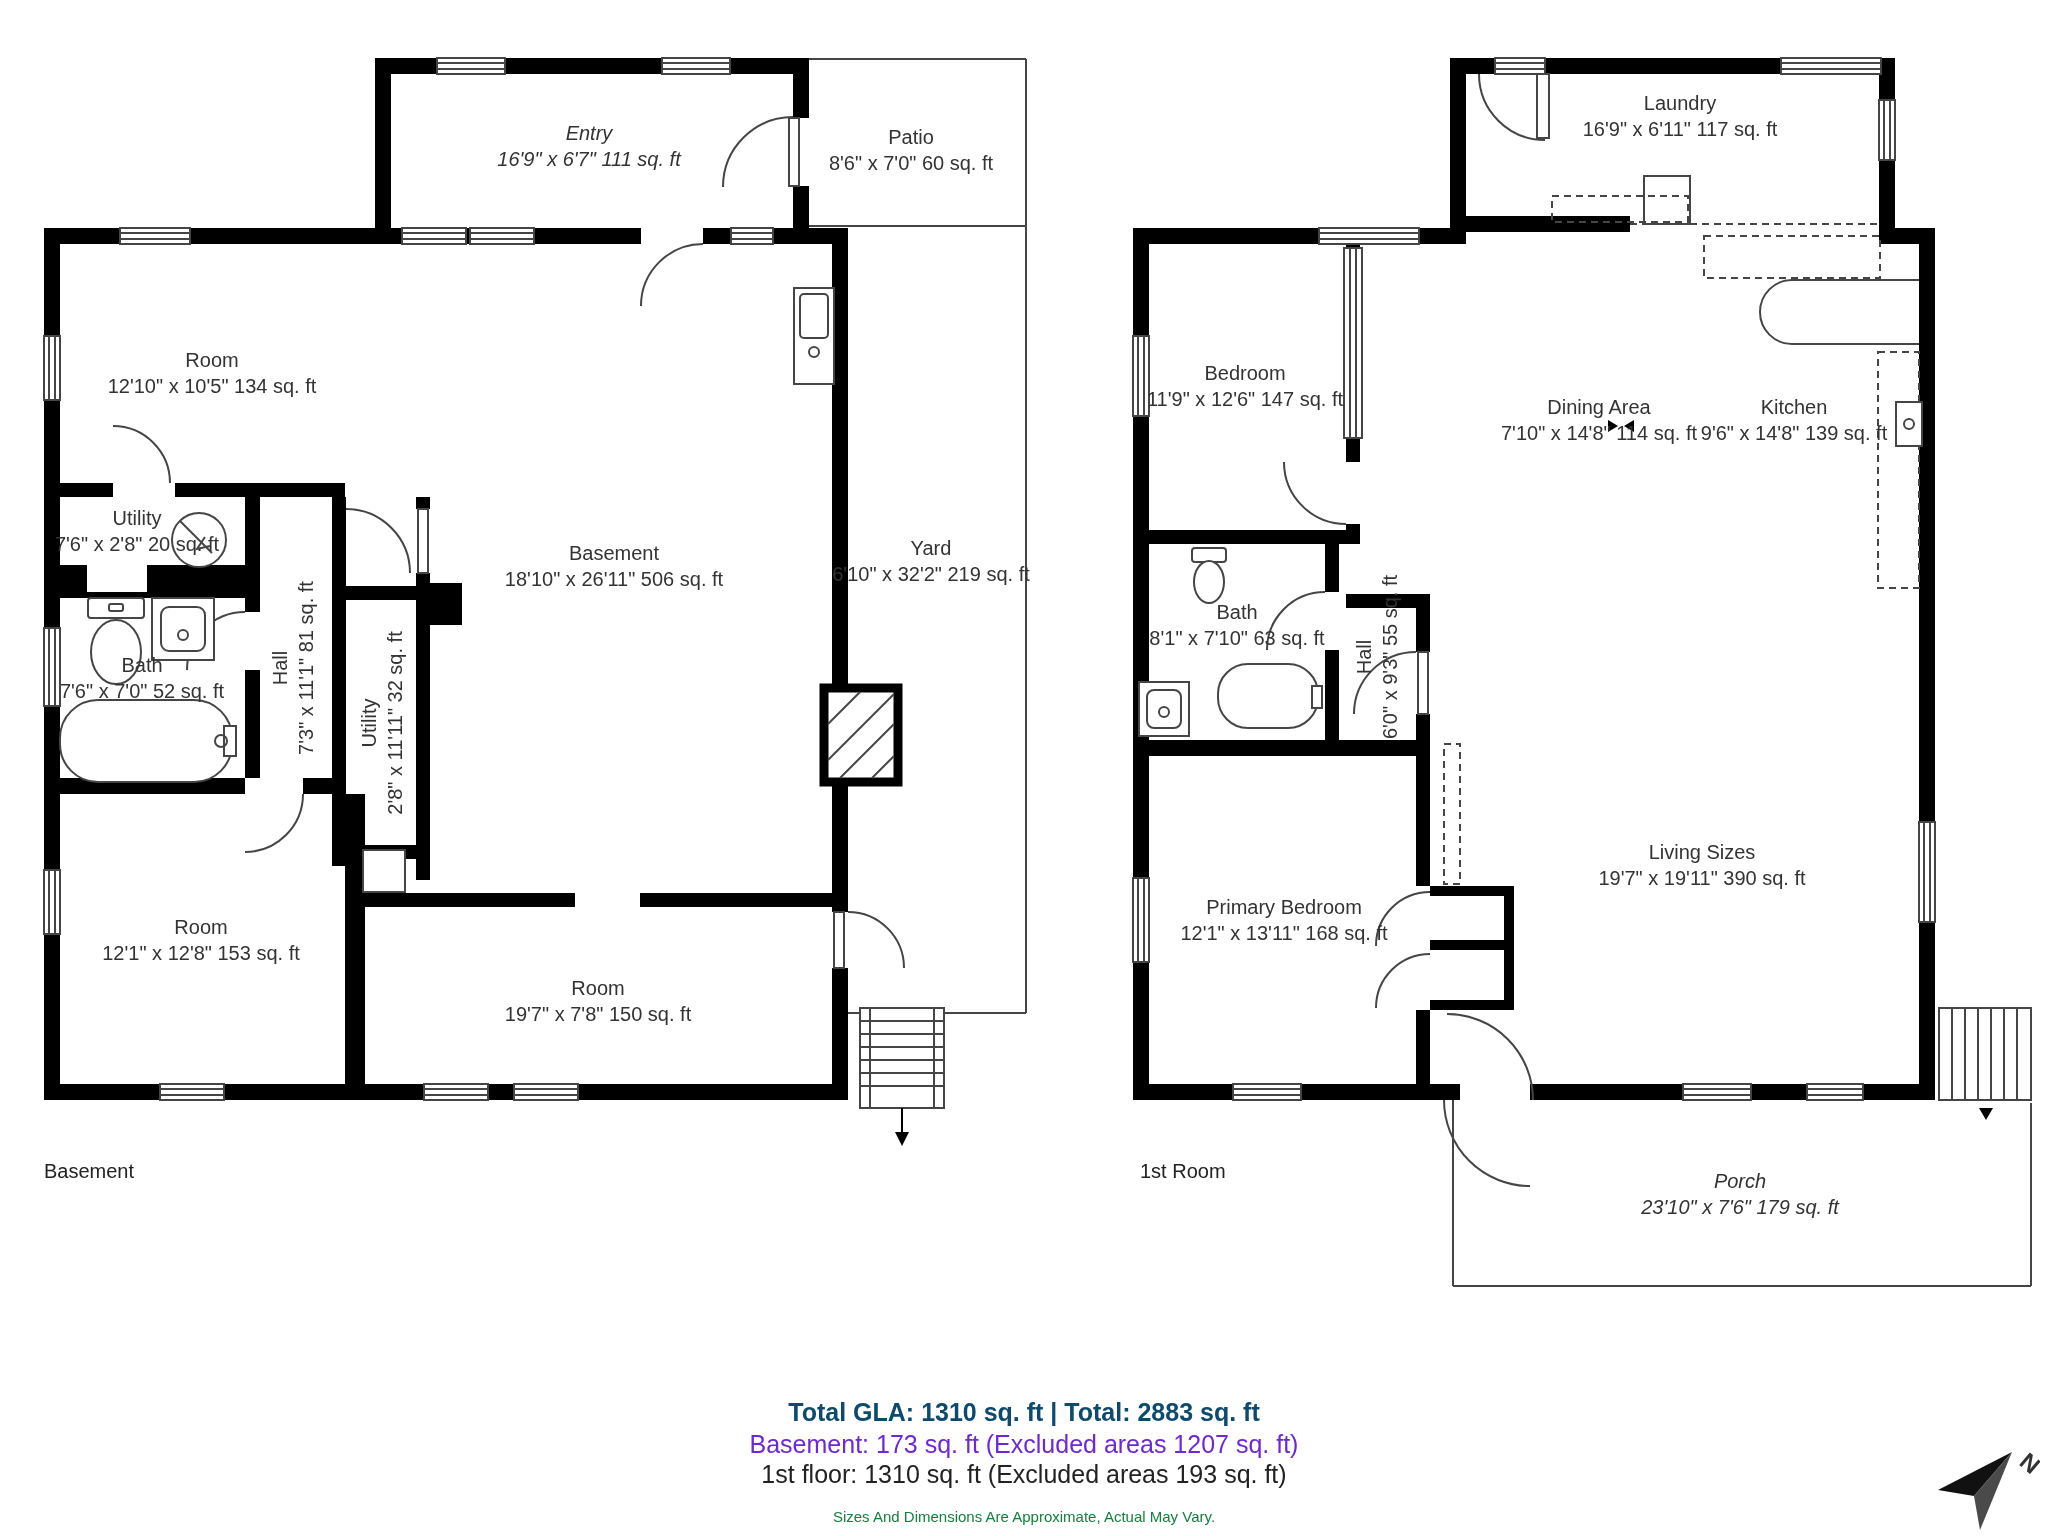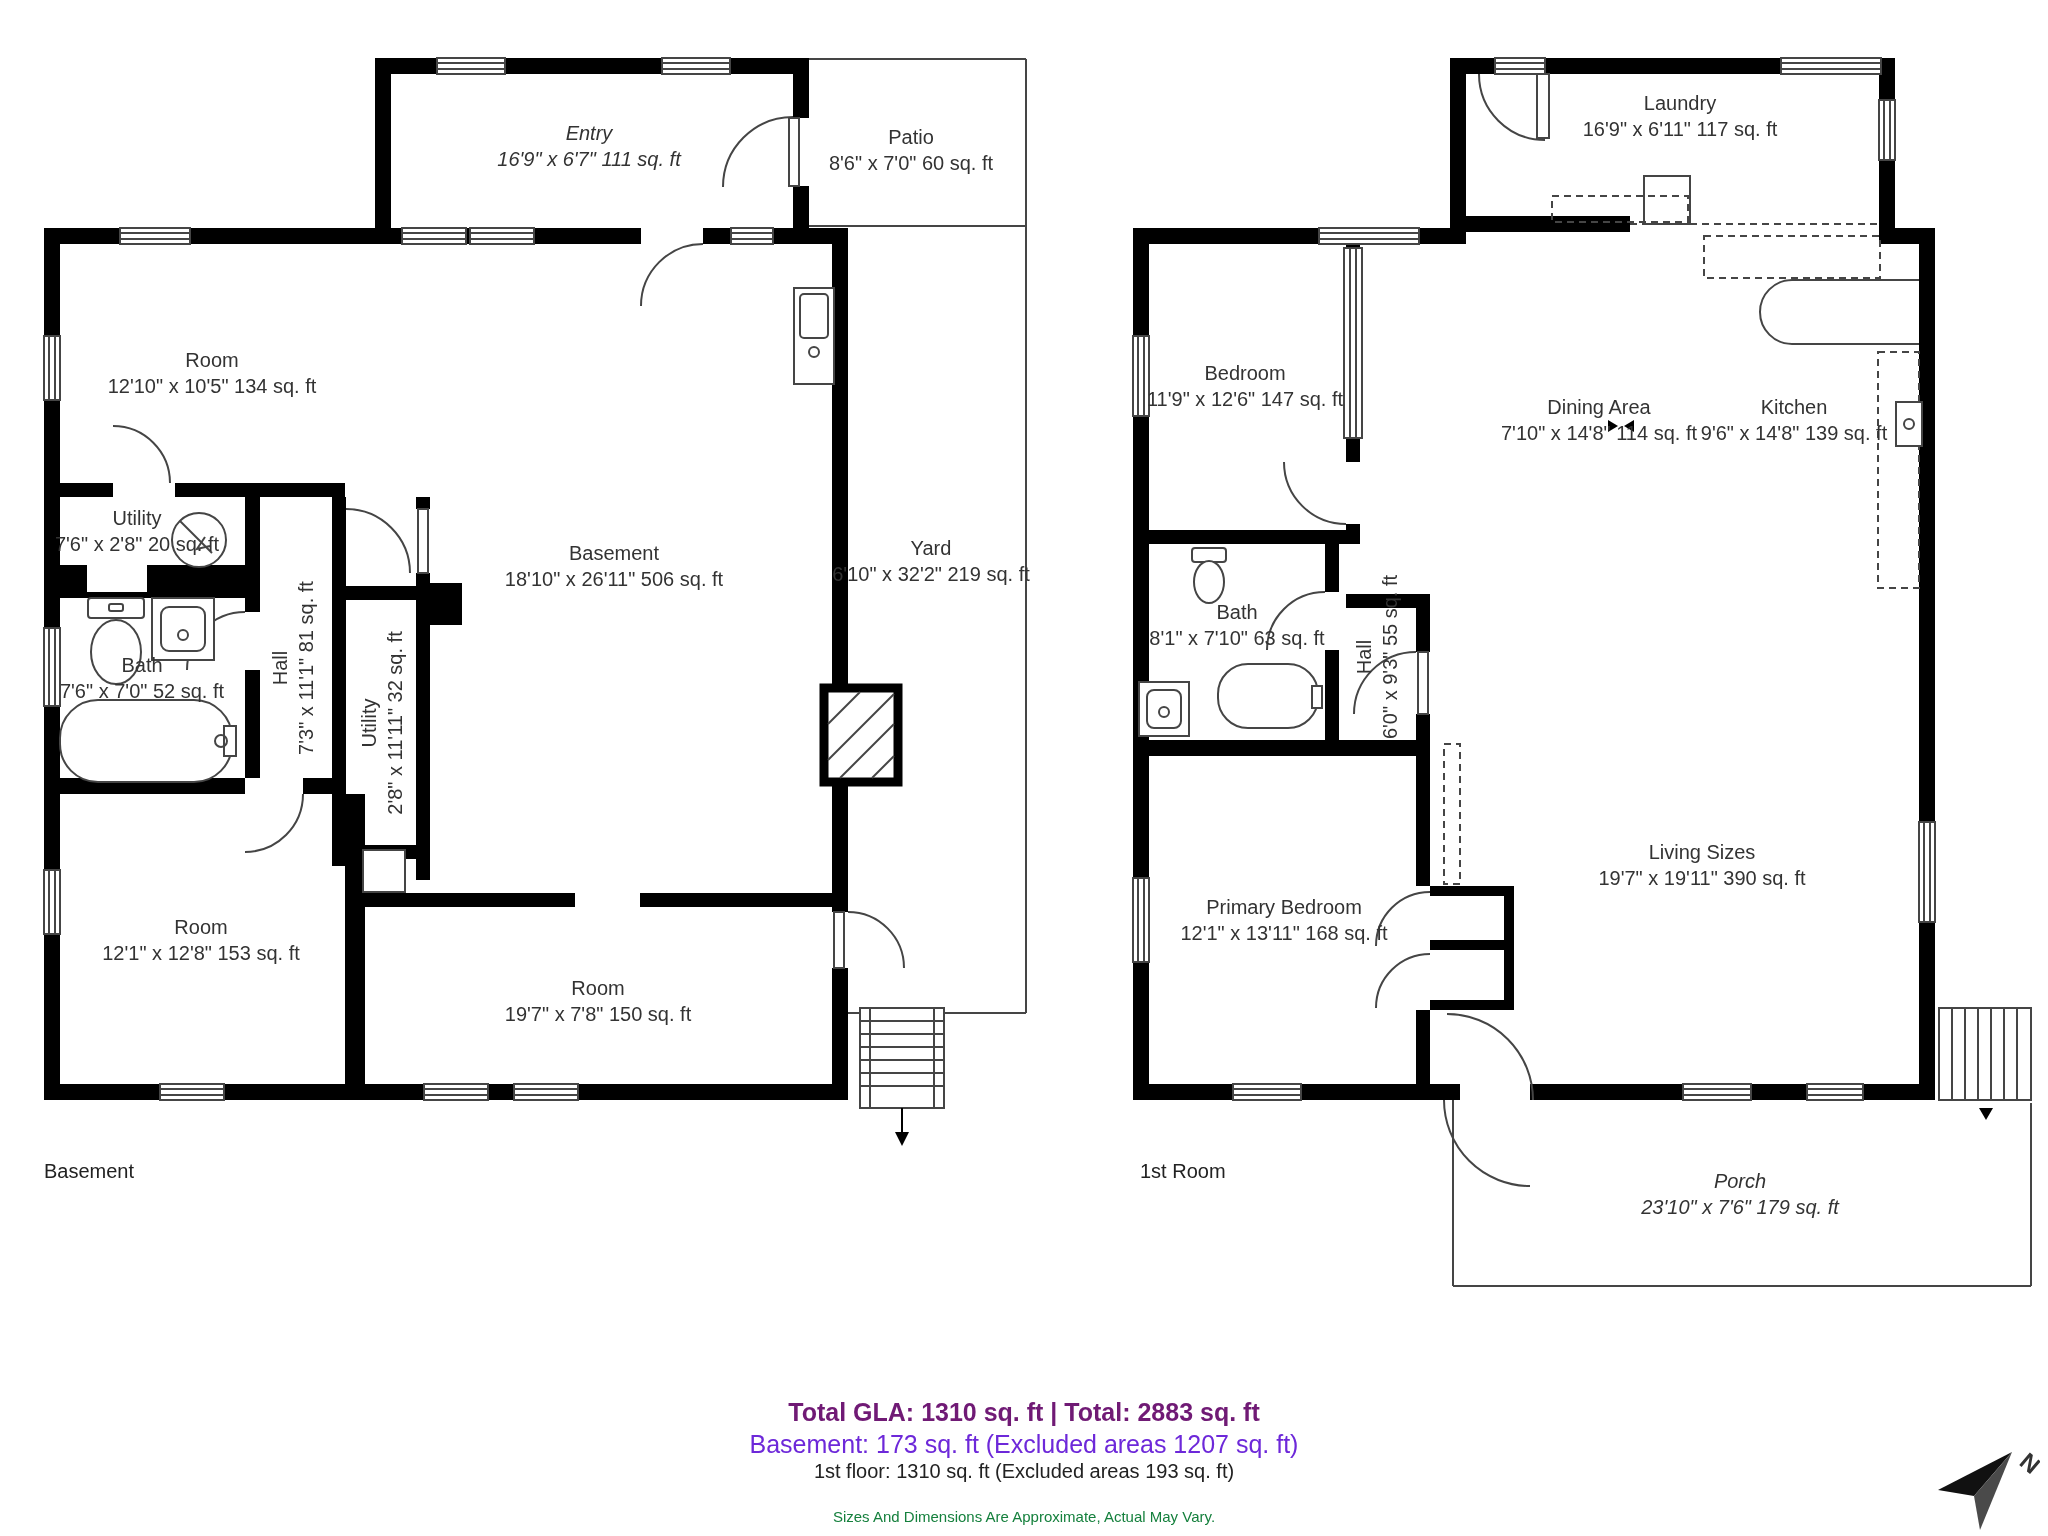--- a/index.html
+++ b/index.html
@@ -5,23 +5,23 @@
   html,body{margin:0;padding:0;background:#ffffff;}
   .canvas{position:relative;width:2048px;height:1536px;background:#fff;overflow:hidden;
           font-family:"Liberation Sans","DejaVu Sans",sans-serif;color:#333;}
   .plan-svg{position:absolute;left:0;top:0;pointer-events:none;}
   .rlabel{position:absolute;transform:translate(-50%,-50%);text-align:center;
           font-size:20px;line-height:1.32;color:#333;white-space:nowrap;z-index:1;}
   .rlabel .rname,.rlabel .rdims{display:block;}
   .rlabel.vert{transform:translate(-50%,-50%) rotate(-90deg);}
   .floor-label{position:absolute;font-size:20px;color:#222;z-index:1;}
   .summary{position:absolute;left:0;width:2048px;text-align:center;z-index:1;}
-  .sum1{top:1398px;font-size:25px;font-weight:bold;color:#701a75;}
+  .sum1{top:1398px;font-size:25px;font-weight:bold;color:#0c4a6e;}
   .sum2{top:1430px;font-size:25px;color:#6d28d9;}
-  .sum3{top:1460px;font-size:20px;color:#222;}
+  .sum3{top:1460px;font-size:25px;color:#222;}
   .sumd{top:1508px;font-size:15px;color:#15803d;}
   .compass{position:absolute;left:1930px;top:1438px;z-index:1;}
 </style>
 </head>
 <body>
 
 <div class="canvas">
 
   <div class="rlabel" style="left:589px;top:146px;font-style:italic;">
     <span class="rname">Entry</span>

